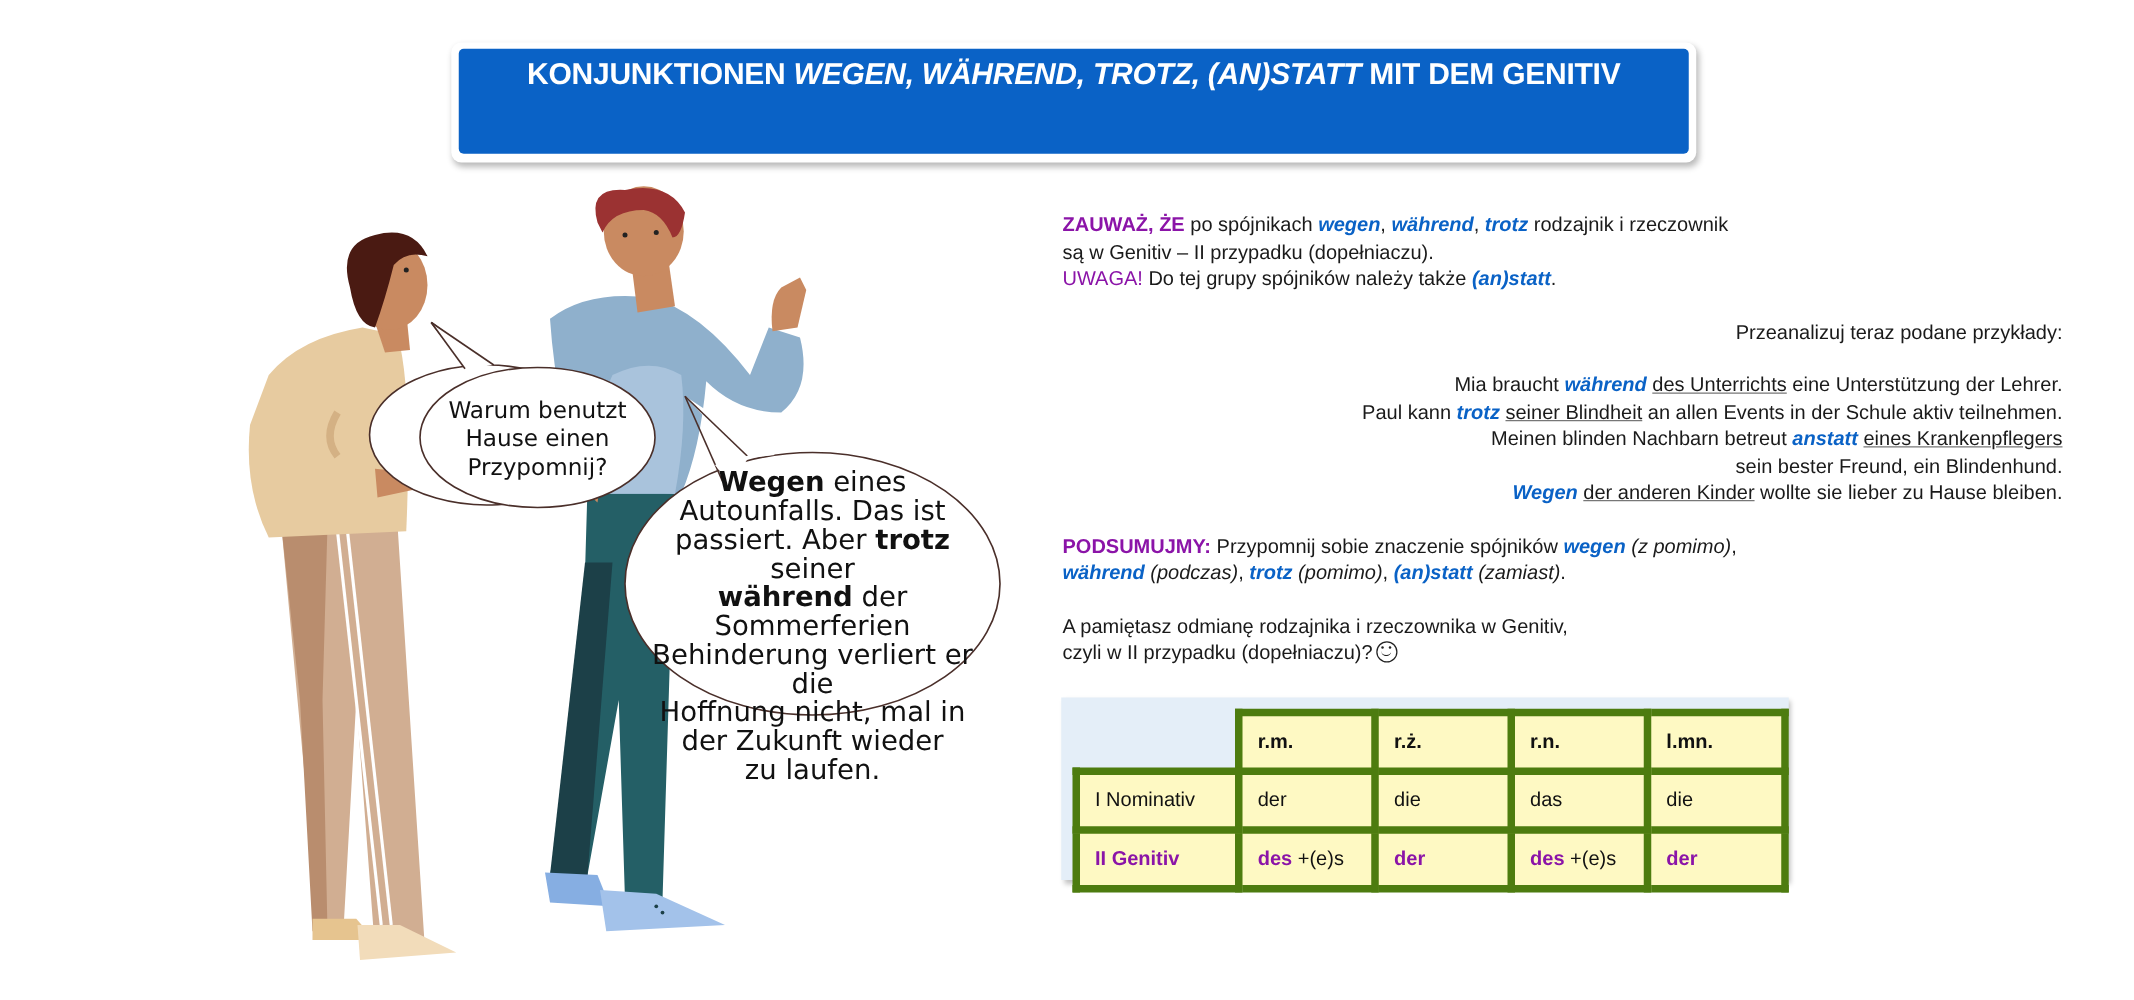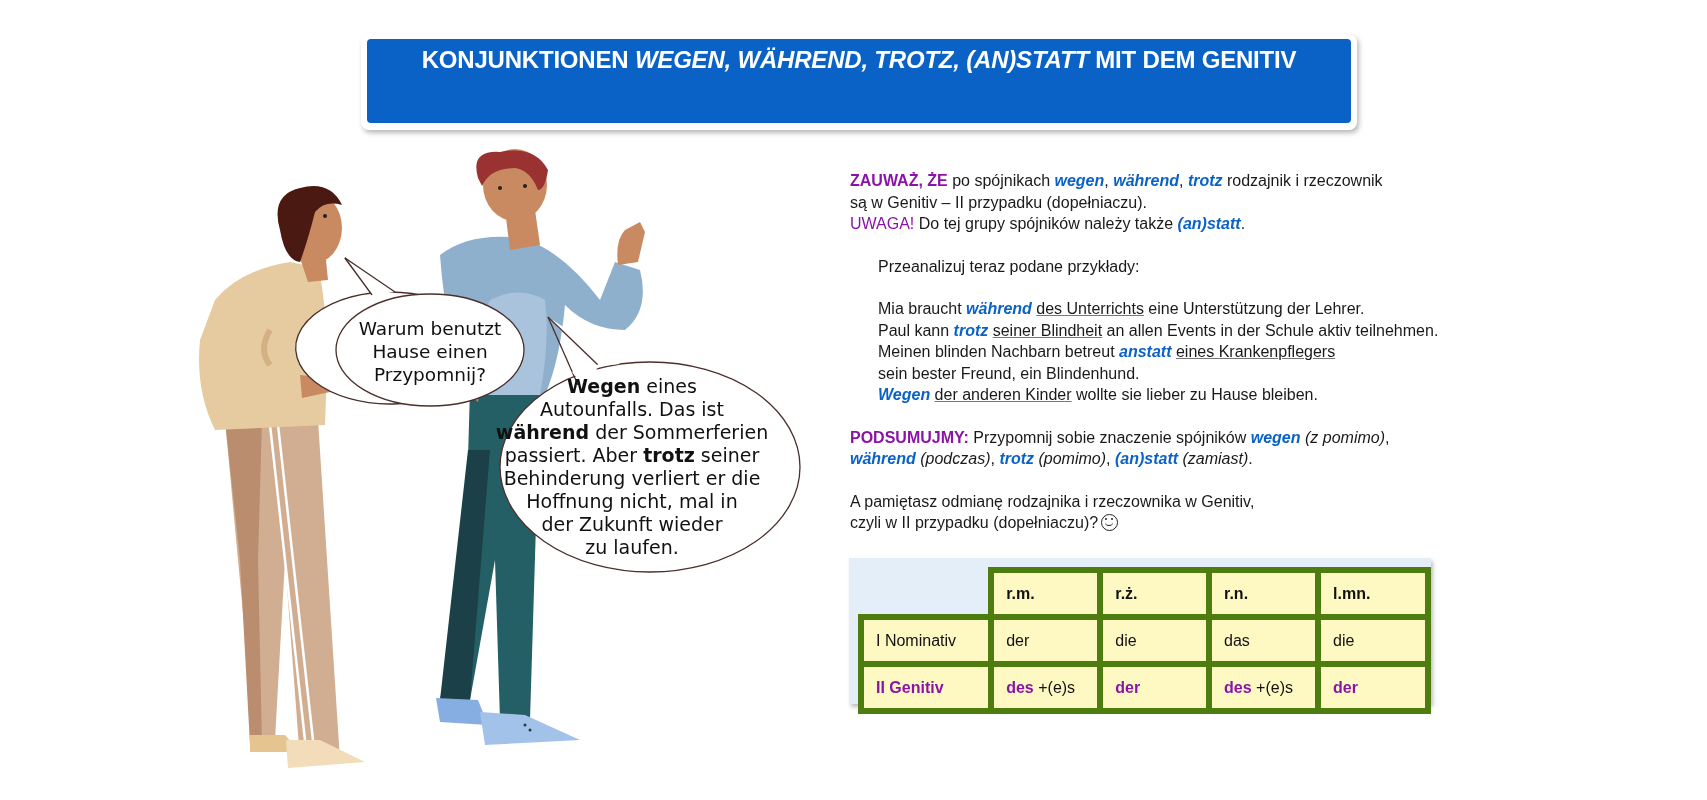--- a/index.html
+++ b/index.html
@@ -18,37 +18,37 @@
 
   
   .col { position:absolute; left:850px; top:170px; width:800px; font-size:16px;
          line-height:21.5px; font-family:"Liberation Sans",sans-serif; color:#1a1a1a; }
   .purple { color:#8b14a8; }
   .purple-b { color:#8b14a8; font-weight:bold; }
   .kw { color:#0a62c6; font-weight:bold; font-style:italic; }
   .ul { text-decoration:underline; text-decoration-color:#777; }
   .it { font-style:italic; }
   .b { font-weight:normal; }
-  .indent { margin-left:28px; }
+  .indent { margin-left:28px;text-align:right; }
   .gap { height:21px; }
 
   
   .tbl-wrap { position:absolute; left:849px; top:558px; width:582px; height:146px;
          background:#e4eef8; box-shadow:2px 3px 4px rgba(0,0,0,0.25); }
   table.gen { position:absolute; left:9px; top:9px; border-collapse:collapse;
          font-family:"Liberation Sans",sans-serif; font-size:16px; }
   table.gen td { border:6px solid #4d7c0f; height:41px; padding:0 12px; background:#fef9c3; }
   table.gen td.blank { background:transparent; border:none; border-bottom:1px solid #c9c9c9; border-right:1px solid #c9c9c9; }
   table.gen tr.hdr td { font-weight:bold; }
   .c0 { width:106px; } .c1 { width:84px; } .c2 { width:84px; } .c3 { width:84px; } .c4 { width:84px; }
 
   
   .bubble-text { position:absolute; text-align:center; font-family:"DejaVu Sans",sans-serif; color:#111; }
   .q1 { left:345px; top:317px; width:170px; font-size:18.5px; line-height:23px; }
-  .q2 { left:487px; top:375px; width:290px; font-size:19px; line-height:23px; }
+  .q2 { left:505px; top:375px; width:290px; font-size:22px; line-height:23px; }
   .smiley { display:inline-block; width:17px; height:17px; border:1.5px solid #222; border-radius:50%;
          position:relative; vertical-align:-3px; margin-left:3px; box-sizing:border-box; }
   .smiley::before { content:""; position:absolute; left:3px; top:3px; width:2px; height:2px; background:#222; border-radius:50%; box-shadow:6px 0 0 #222; }
   .smiley::after { content:""; position:absolute; left:3px; top:6px; width:8px; height:4px; border-bottom:1.5px solid #222; border-radius:0 0 6px 6px; }
 </style>
 </head>
 <body>
 
 <div class="banner-wrap">
   <div class="banner">
@@ -120,22 +120,22 @@
 
 <div class="bubble-text q1">
   <div>Warum benutzt</div>
   <div>Hause einen</div>
   <div>Przypomnij?</div>
 </div>
 
 <div class="bubble-text q2">
   <div><b>Wegen</b><span> eines</span></div>
   <div>Autounfalls. Das ist</div>
+  <div><span>passiert. Aber </span><b>trotz</b><span> seiner</span></div>
   <div><b>während</b><span> der Sommerferien</span></div>
-  <div><span>passiert. Aber </span><b>trotz</b><span> seiner</span></div>
   <div>Behinderung verliert er die</div>
   <div>Hoffnung nicht, mal in</div>
   <div>der Zukunft wieder</div>
   <div>zu laufen.</div>
 </div>
 
 <div class="col">
   <div>
     <span class="purple-b">ZAUWAŻ, ŻE</span><span> po spójnikach </span><span class="kw">wegen</span><span>, </span><span class="kw">während</span><span>, </span><span class="kw">trotz</span><span> rodzajnik i rzeczownik</span><br>
     <span>są w Genitiv – II przypadku (dopełniaczu).</span><br>

